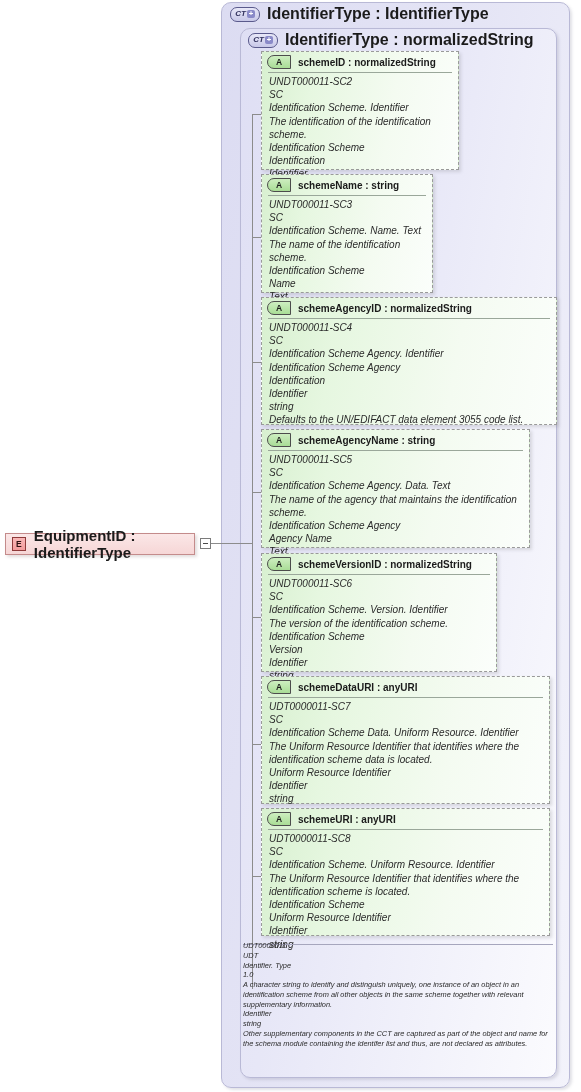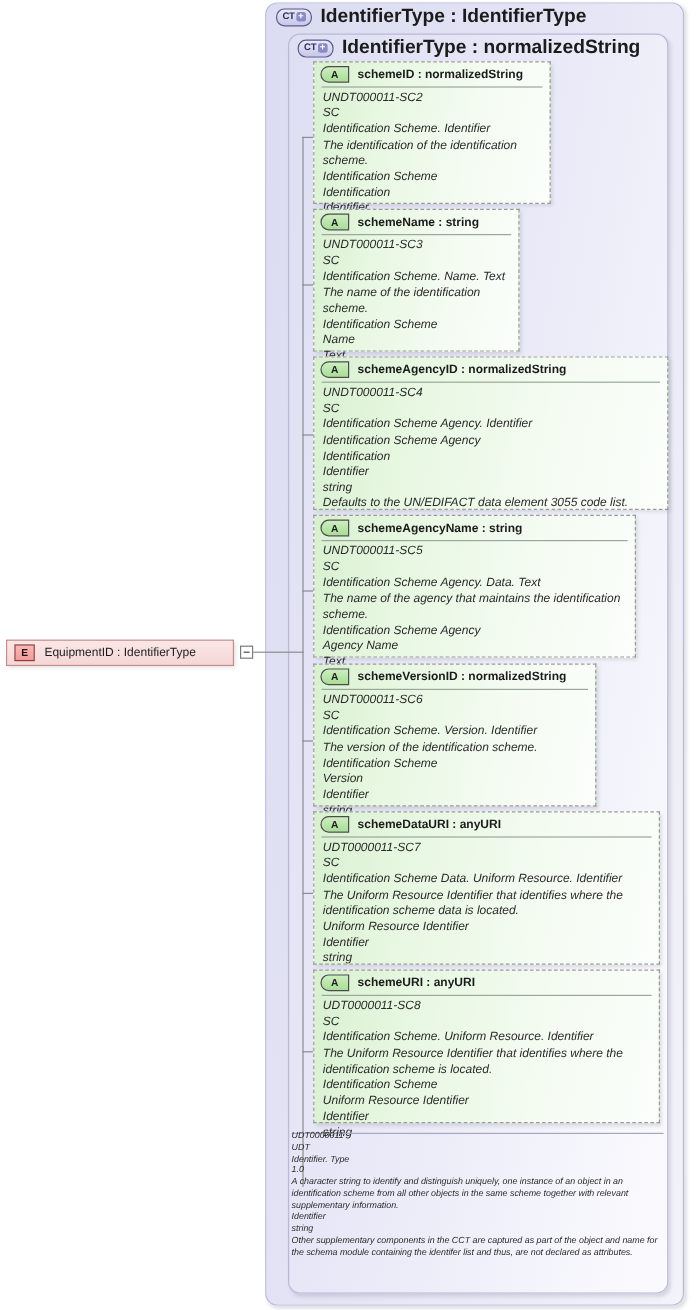--- a/index.html
+++ b/index.html
@@ -61,20 +61,21 @@
     background: linear-gradient(180deg, #e8e8f8 0%, #c8c8e8 100%);
     display: flex;
     align-items: center;
     justify-content: center;
     gap: 1px;
     font-size: 8px;
     font-weight: bold;
     color: #30305c;
     letter-spacing: -0.2px;
     line-height: 1;
+    font-style: italic;
   }
   .icon-ct .plus {
     display: inline-block;
     width: 8px;
     height: 8px;
     border-radius: 2px;
     background: #8a8ac8;
     color: #ffffff;
     font-size: 8px;
     line-height: 8px;
@@ -157,22 +158,22 @@
     box-sizing: border-box;
     border: 1px solid #8e3a3a;
     background: linear-gradient(180deg, #f9b8b8 0%, #f29b9b 100%);
     font-size: 8.5px;
     font-weight: bold;
     color: #2a1010;
     text-align: center;
     line-height: 12px;
   }
   .elem-label {
-    font-size: 10px;
-    font-weight: normal;
+    font-size: 15px;
+    font-weight: bold;
     color: #1b1b1b;
   }
 
   
   .expand-box {
     position: absolute;
     left: 200px;
     top: 538px;
     width: 11px;
     height: 11px;

